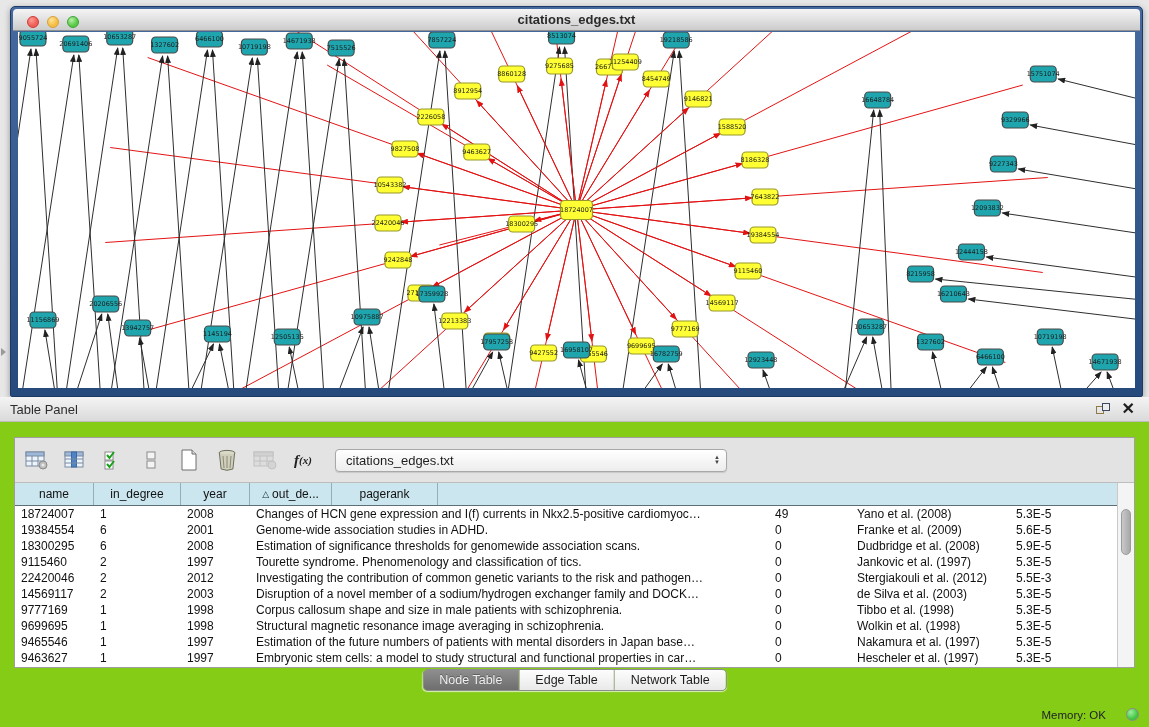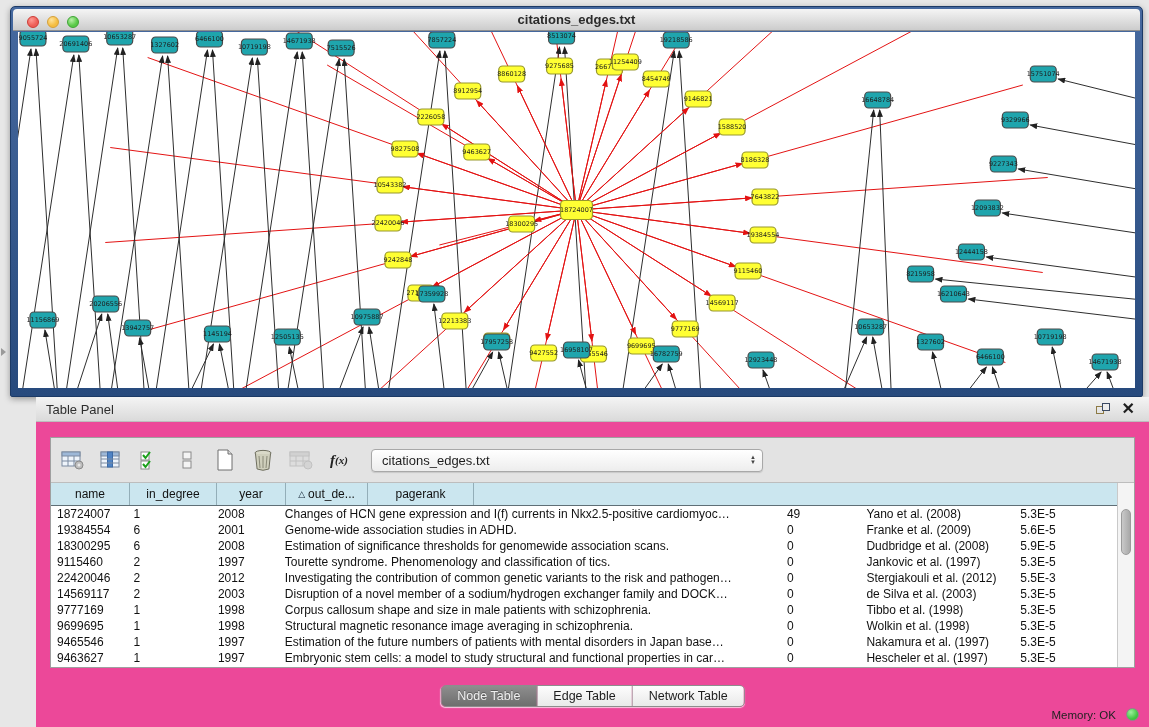--- a/index.html
+++ b/index.html
@@ -29,21 +29,21 @@
   .ny rect{fill:#ffff33;stroke:#97972e;}
   .nt rect{fill:#1fa5ad;stroke:#4a4a4a;}
   .node text{font-family:"DejaVu Sans",sans-serif;font-size:6.5px;fill:#1d1d1d;}
 
   .splitter{position:absolute;top:400px;left:50%;transform:translateX(-50%);
         width:14px;height:6px;border-radius:3px;background:#bdbdbd;border:1px solid #9a9a9a;}
   .edge-handle{position:absolute;left:1px;top:348px;width:0;height:0;
         border-top:4px solid transparent;border-bottom:4px solid transparent;border-left:5px solid #9a9a9a;}
 
   
-  .tpanel{position:absolute;left:0;right:0;top:397px;bottom:0;background:#ec4899;margin-left:36px;}
+  .tpanel{position:absolute;left:0;right:0;top:397px;bottom:0;background:#84cc16;}
   .phead{position:absolute;left:0;right:0;top:0;height:25px;
         background:linear-gradient(#f4f4f4,#dadada);border-bottom:1px solid #bdbdbd;
         display:flex;align-items:center;font-size:13px;color:#2e2e2e;}
   .phead .ptitle{margin-left:10px;}
   .phead .pright{margin-left:auto;display:flex;align-items:center;gap:12px;margin-right:14px;}
   .float-ic{position:relative;width:14px;height:13px;}
   .float-ic .sq1{position:absolute;left:0;top:3px;width:8px;height:8px;border:1.5px solid #8d7a45;}
   .float-ic .sq2{position:absolute;right:0;top:0;width:8px;height:8px;border:1.5px solid #3c4a63;background:#eee;}
   .close-x{font-size:16px;font-weight:bold;color:#1e1e1e;line-height:14px;}
 
@@ -66,28 +66,28 @@
         border-right:1px solid #93aeb8;overflow:hidden;white-space:nowrap;}
   .th:last-child{border-right:none;}
   .th .sorttri{font-size:9px;margin-right:3px;color:#123;}
   .tbody{position:absolute;left:0;right:17px;top:68px;bottom:0;background:#fff;overflow:hidden;}
   .tr{display:flex;height:16px;align-items:center;}
   .td{font-size:12px;color:#111;white-space:nowrap;overflow:hidden;padding-left:6px;}
   .vscroll{position:absolute;right:0;top:45px;bottom:0;width:17px;background:#f4f4f4;border-left:1px solid #c9c9c9;}
   .vthumb{position:absolute;left:3px;top:26px;width:10px;height:46px;border-radius:5px;
         background:linear-gradient(90deg,#c9c9c9,#a8a8a8);border:1px solid #9b9b9b;}
 
-  .tabs{position:absolute;left:50%;transform:translateX(-50%);top:288px;height:22px;display:flex;
+  .tabs{position:absolute;left:50%;transform:translateX(-50%);top:272px;height:22px;display:flex;
         border:1px solid #8d8d8d;border-radius:5px;overflow:hidden;box-shadow:0 1px 1px rgba(255,255,255,.7);}
   .tab{display:flex;align-items:center;padding:0 16px;font-size:12.5px;color:#1d1d1d;
         background:linear-gradient(#fdfdfd,#e9e9e9);border-right:1px solid #aaaaaa;}
   .tab:last-child{border-right:none;}
   .tab.active{background:linear-gradient(#8e8e8e,#6e6e6e);color:#efefef;text-shadow:0 -1px 0 rgba(0,0,0,.3);}
 
-  .statusbar{position:absolute;right:10px;bottom:6px;display:flex;align-items:center;gap:10px;font-size:11.5px;color:#222;}
+  .statusbar{position:absolute;right:10px;bottom:6px;display:flex;align-items:center;gap:20px;font-size:11.5px;color:#222;}
   .memdot{width:13px;height:13px;border-radius:50%;background:radial-gradient(circle at 35% 30%,#9cf09c,#3fc43f 65%);border:1px solid #8a8a8a;}
 </style>
 </head>
 <body>
 
 <div class="app">
 
   <div class="gwin">
     <div class="gtitle">
       <div class="lights">

